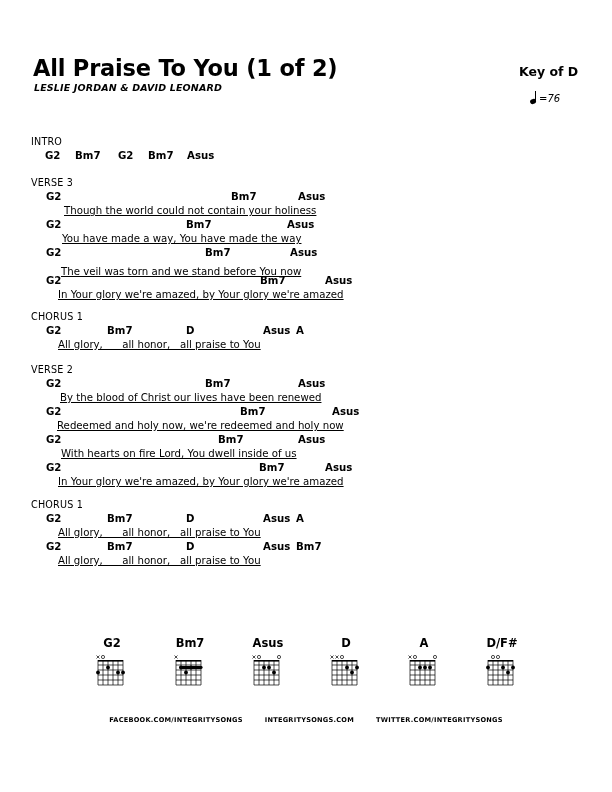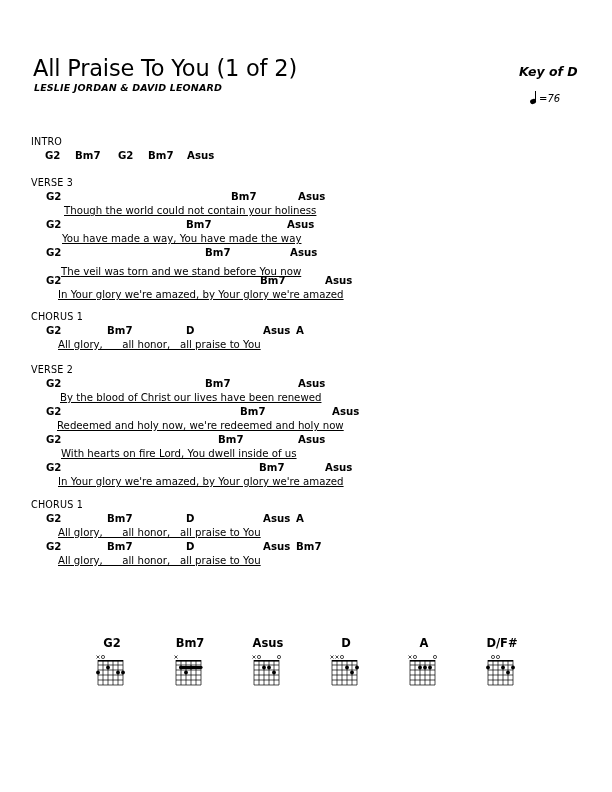--- a/index.html
+++ b/index.html
@@ -27,41 +27,40 @@
     position: absolute;
     left: 0;
     top: 0;
     width: 612px;
   }
   .title {
     position: absolute;
     left: 33px;
     top: 55px;
     font-size: 22.5px;
-    font-weight: normal;
+    font-weight: bold;
     letter-spacing: -0.2px;
     white-space: nowrap;
   }
   .authors {
     position: absolute;
     left: 34px;
     top: 82px;
     font-size: 9.5px;
     font-weight: bold;
     font-style: italic;
     letter-spacing: 0.15px;
     white-space: nowrap;
   }
   .key-of {
     position: absolute;
     left: 519px;
     top: 64px;
     font-size: 12.5px;
     font-weight: bold;
-    font-style: italic;
     white-space: nowrap;
   }
   .tempo {
     position: absolute;
     left: 530px;
     top: 91px;
     font-size: 10px;
     font-style: italic;
     white-space: nowrap;
     display: flex;
@@ -422,14 +421,15 @@
             <circle cx="12" cy="3" r="1.6" fill="none" stroke="#000" stroke-width="0.7"></circle>
             <circle cx="2" cy="13.5" r="1.9" fill="#000"></circle>
             <circle cx="17" cy="13.5" r="1.9" fill="#000"></circle>
             <circle cx="27" cy="13.5" r="1.9" fill="#000"></circle>
             <circle cx="22" cy="18.5" r="1.9" fill="#000"></circle>
           </svg>
         </div>
       </div>
     </div>
 
+  <div class="footer-links" id="footer-links"><span>FACEBOOK.COM/INTEGRITYSONGS</span><span class="footer-gap"></span><span>INTEGRITYSONGS.COM</span><span class="footer-gap"></span><span>TWITTER.COM/INTEGRITYSONGS</span></div>
 
 </div>
 
 </body></html>

